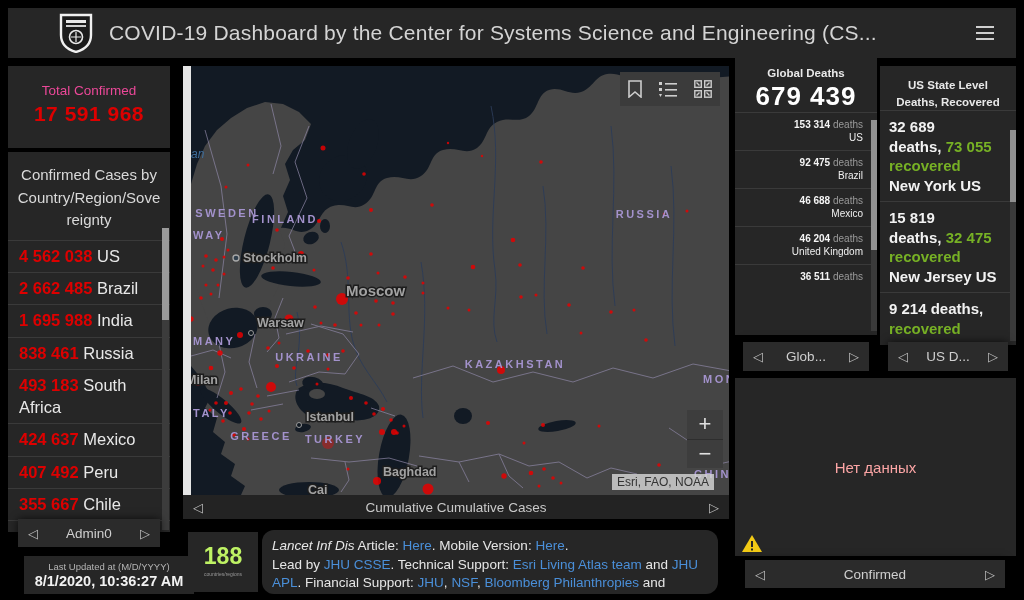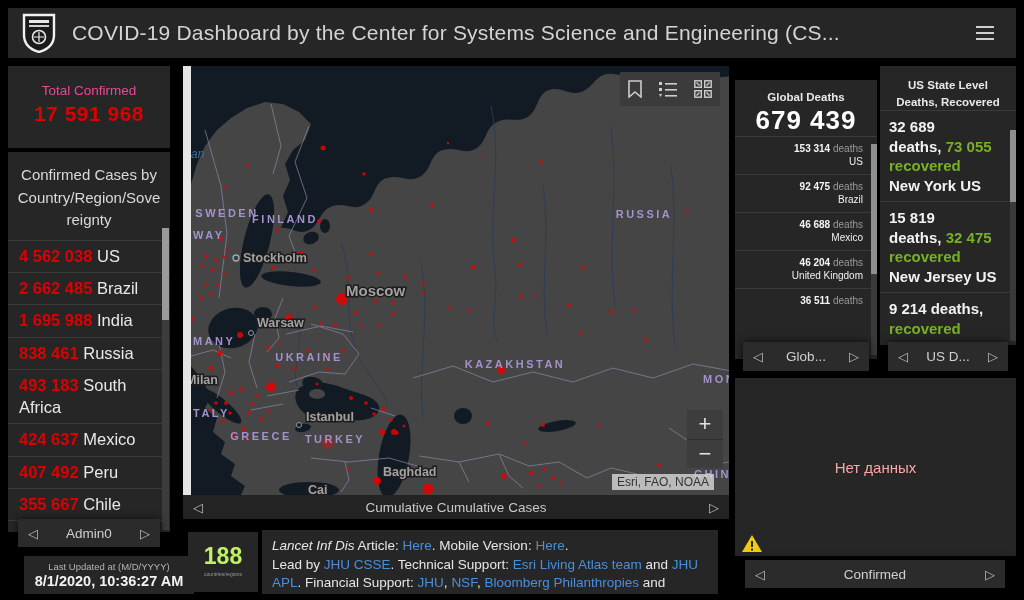--- a/index.html
+++ b/index.html
@@ -4,21 +4,21 @@
 <style>
   * { margin:0; padding:0; box-sizing:border-box; }
   html,body { width:1024px; height:600px; background:#000; overflow:hidden;
               font-family:"Liberation Sans", sans-serif; }
   .abs { position:absolute; }
   #stage { position:relative; width:1024px; height:600px; background:#000; }
   .panel { background:#262626; position:absolute; }
 
   
   #header { left:8px; top:8px; width:1008px; height:50px; background:#262626;
-            display:flex; align-items:center; }
+            display:flex; align-items:center;padding-left:37px; }
   #logo { width:34px; height:40px; margin-left:14px; flex:0 0 auto; }
   #title { color:#d4d4d4; font-size:21px; margin-left:16px; white-space:nowrap;
            overflow:hidden; letter-spacing:.2px; }
   #menu { margin-left:auto; margin-right:22px; cursor:pointer; }
   #menu div { width:18px; height:2px; background:#cfcfcf; margin:4px 0; }
 
   
   #total-panel { left:8px; top:66px; width:162px; height:82px; text-align:center; }
   #total-label { color:#ec4899; font-size:13.5px; margin-top:17px; }
   #total-value { color:#dd0000; font-size:21px; font-weight:bold; margin-top:4px; letter-spacing:.5px; }
@@ -41,42 +41,42 @@
   #updated-panel { left:24px; top:556px; width:170px; height:38px; text-align:center; }
   #updated-label { color:#b5b5b5; font-size:9.5px; margin-top:5px; }
   #updated-value { color:#f2f2f2; font-size:14.5px; font-weight:bold; margin-top:1px; }
 
   
   #count-panel { left:188px; top:532px; width:70px; height:60px; text-align:center; }
   #count-value { color:#bef264; font-size:23px; font-weight:bold; margin-top:11px; }
   #count-caption { color:#999; font-size:5px; margin-top:1px; }
 
   #credits-panel { left:262px; top:530px; width:456px; height:64px; padding:7px 10px;
-                   font-size:13.5px; line-height:1.38; color:#e6e6e6; overflow:hidden; }
+                   font-size:13.5px; line-height:1.38; color:#e6e6e6; overflow:hidden;border-radius:12px; }
   #credits-panel a { color:#4a8fd9; text-decoration:none; cursor:pointer; }
   #credits-panel em { font-style:italic; }
 
   
   #map-panel { left:183px; top:66px; width:546px; height:453px; background:#e5e5e5; overflow:hidden;padding-left:8px; }
   #map-svg { display:block; }
   #map-toolbar { position:absolute; left:437px; top:6px; width:100px; height:34px; background:#3b3b3b;
                  display:flex; align-items:center; justify-content:space-around; }
   #map-toolbar svg { display:block; }
   #zoom-ctl { position:absolute; left:504px; top:344px; width:36px; height:58px; background:#3d3d3d; }
   .zoom-btn { width:36px; height:29px; color:#e0e0e0; font-size:22px; line-height:27px;
               text-align:center; cursor:pointer; }
   #zoom-out { border-top:1px solid #2e2e2e; }
   #attribution { position:absolute; left:429px; top:408px; background:rgba(214,214,214,.82);
                  color:#333; font-size:12px; padding:1px 5px; white-space:nowrap; }
   #map-pager { position:absolute; left:0; top:429px; width:546px; height:24px; background:#232323;
                display:flex; align-items:center; box-shadow:none; }
   #map-pager .pglabel { font-size:13.5px; color:#c9c9c9; }
 
   
-  #deaths-panel { left:735px; top:80px; width:142px; height:279px; overflow:hidden; text-align:center; }
+  #deaths-panel { left:735px; top:56px; width:142px; height:279px; overflow:hidden; text-align:center; }
   #deaths-title { color:#e8e8e8; font-size:11.5px; font-weight:bold; margin-top:11px; }
   #deaths-total { color:#fff; font-size:26px; font-weight:bold; letter-spacing:1px; margin-top:2px; }
   .drow { border-top:1px solid #3a3a3a; padding:6px 14px 6px 27px; font-size:10px; line-height:1.25;
           text-align:right; }
   .dnum { color:#f5f5f5; font-weight:600; }
   .dgray { color:#9a9a9a; }
   .dplace { color:#f0f0f0; display:block; }
   #deaths-sb-track { right:0; top:64px; bottom:4px; width:6px; background:#3a3a3a; }
   #deaths-sb-thumb { right:0; top:64px; height:130px; width:6px; background:#8f8f8f; }
   #deaths-pager { left:743px; top:342px; width:126px; height:29px; position:absolute; }

